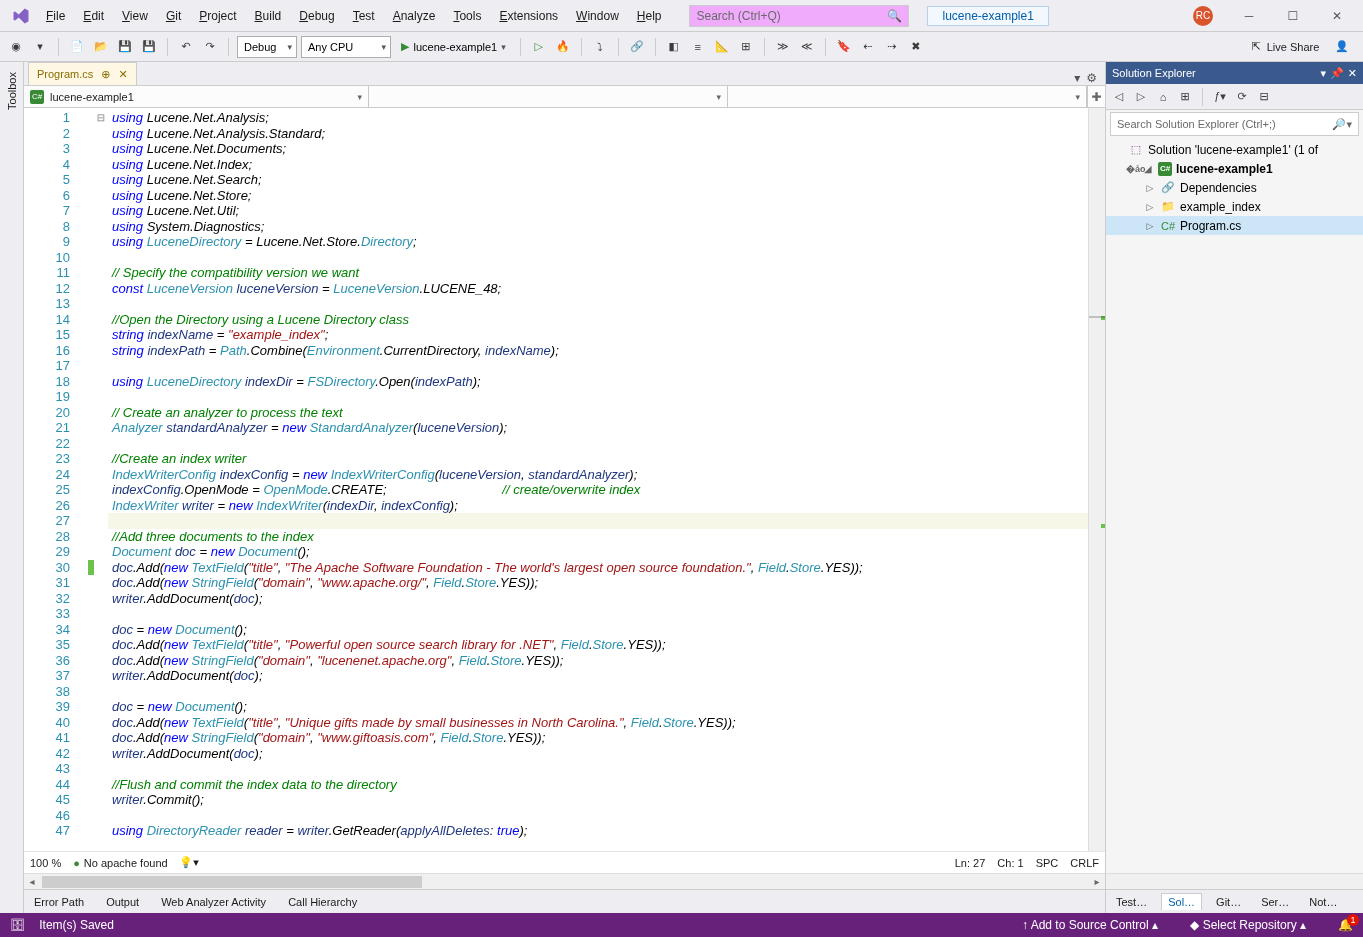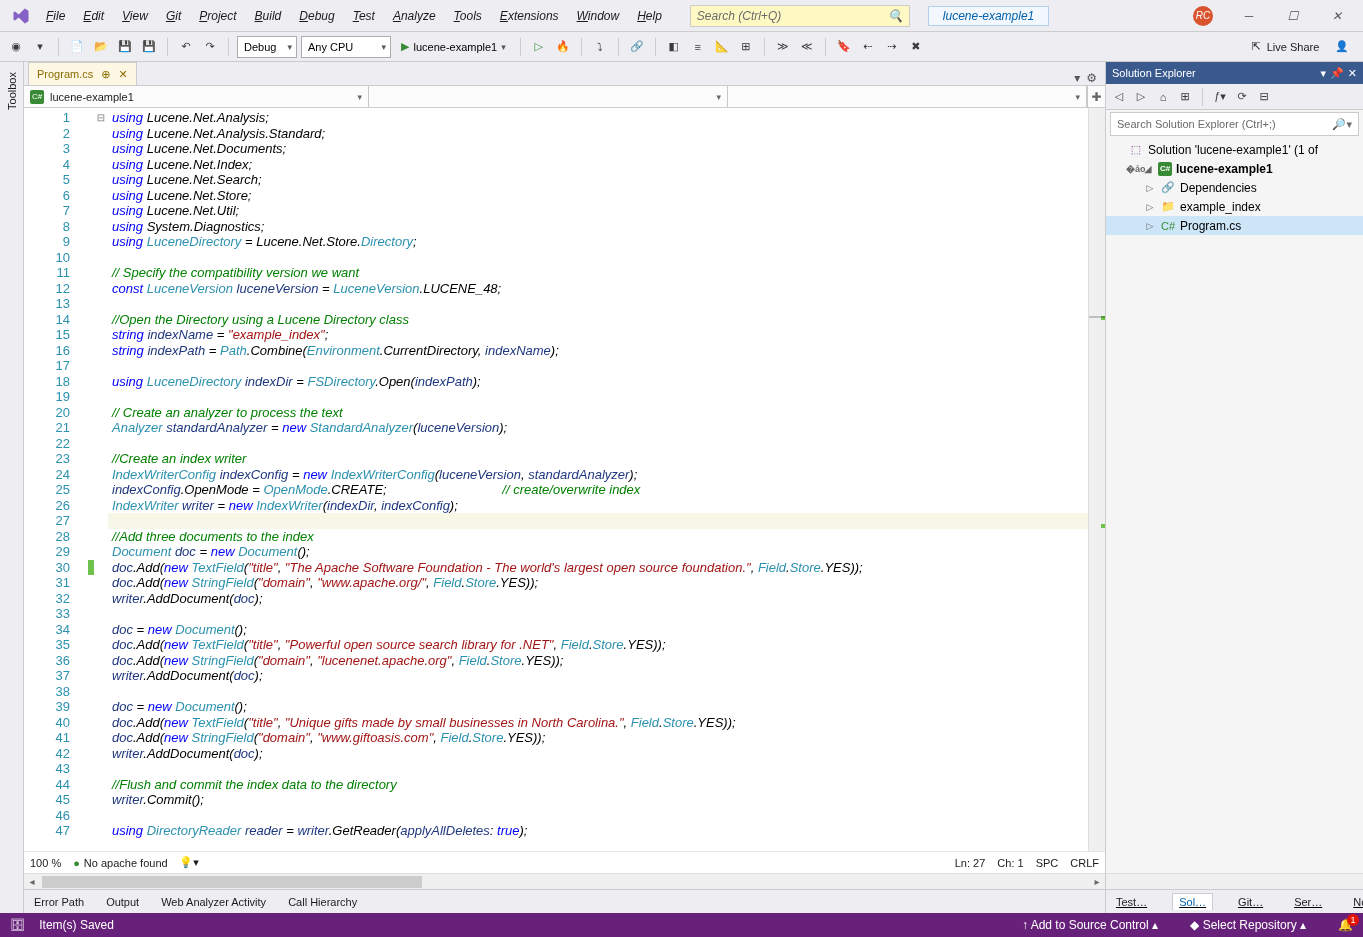--- a/index.html
+++ b/index.html
@@ -1,24 +1,24 @@
 <!DOCTYPE html>
 <html><head>
 <meta charset="utf-8">
 <style>
 * { margin: 0; padding: 0; box-sizing: border-box; font-family: "Segoe UI", Tahoma, sans-serif; }
 body { width: 1363px; height: 937px; display: flex; flex-direction: column; background: #f5f5f5; overflow: hidden; font-size: 12px; }
 
 
-.titlebar { height: 32px; background: #eeeef2; display: flex; align-items: center; padding: 0 4px; border-bottom: 1px solid #ccc; font-style: italic; }
+.titlebar { height: 32px; background: #eeeef2; display: flex; align-items: center; padding: 0 4px; border-bottom: 1px solid #ccc; }
 .vs-logo { width: 22px; height: 22px; margin: 0 6px; display:flex; align-items:center; justify-content:center;}
 .menu { display: flex; gap: 2px; }
 .menu-item { padding: 4px 8px; cursor: default; color: #1b1b1b;}
 .menu-item .u { text-decoration: underline; }
-.search-box { margin-left: 20px; width: 220px; height: 22px; border: 1px solid #ccc; background: #fef9c3; display: flex; align-items: center; padding: 0 6px; color: #6a6a6a;}
+.search-box { margin-left: 20px; width: 220px; height: 22px; border: 1px solid #ccc; background: #f0abfc; display: flex; align-items: center; padding: 0 6px; color: #6a6a6a;}
 .search-icon { margin-left: auto; color: #555;}
 .solution-pill { margin-left: 18px; padding: 2px 14px; border: 1px solid #b5d0ea; background: #f2f8fd; color: #0060ac; }
 .win-controls { margin-left: auto; display: flex; align-items: center; }
 .avatar { width: 20px; height: 20px; border-radius: 50%; background: #d9532c; color: #fff; font-size: 10px; display: flex; align-items: center; justify-content: center; margin-right: 14px;}
 .win-btn { width: 44px; height: 28px; display:flex; align-items:center; justify-content:center; color:#555; }
 
 
 .toolbar { height: 30px; background: #eeeef2; border-bottom: 1px solid #ccc; display: flex; align-items: center; padding: 0 6px; gap: 4px; font-size:11px;}
 .tb-btn { width: 20px; height: 22px; display:flex; align-items:center; justify-content:center; color:#3b3b3b; }
 .tb-sep { width: 1px; height: 18px; background: #ccc; margin: 0 4px;}
@@ -97,21 +97,21 @@
 .tn.bold { font-weight:bold;}
 .ind1 { padding-left: 20px;}
 .ind2 { padding-left: 38px;}
 .sln-ic { color:#68217a; }
 .csproj-ic { background:#388a34; color:#fff; font-size:8px; width:14px; height:14px; border-radius:2px; display:flex; align-items:center; justify-content:center;}
 .fld-ic { color:#d9a33e; }
 .cs-ic2 { color:#388a34; }
 .solexp .hscroll2 { height:16px; background:#f0f0f0; border-top:1px solid #ddd;}
 
 
-.sidetabs { height:24px; background:#eeeef2; border-top:1px solid #ccc; display:flex; align-items:center; padding:0 4px; gap:19px; font-size:11px;text-decoration:underline;}
+.sidetabs { height:24px; background:#eeeef2; border-top:1px solid #ccc; display:flex; align-items:center; padding:0 4px; gap:8px; font-size:11px;}
 .sidetabs .st { padding:2px 6px; color:#1b1b1b;}
 .sidetabs .st.act { background:#fff; border:1px solid #ccc; border-bottom:none; color:#0060ac;}
 
 
 .statusbar { height:24px; background:#68217a; color:#fff; display:flex; align-items:center; padding:0 10px; font-size:12px; gap:14px;}
 .statusbar .r { margin-left:auto; display:flex; align-items:center; gap:32px;}
 .statusbar .bell { position:relative;}
 .statusbar .bell .n { position:absolute; top:-4px; right:-6px; background:#e51400; color:#fff; border-radius:50%; font-size:9px; width:12px; height:12px; display:flex; align-items:center; justify-content:center;}
 </style>
 </head>

